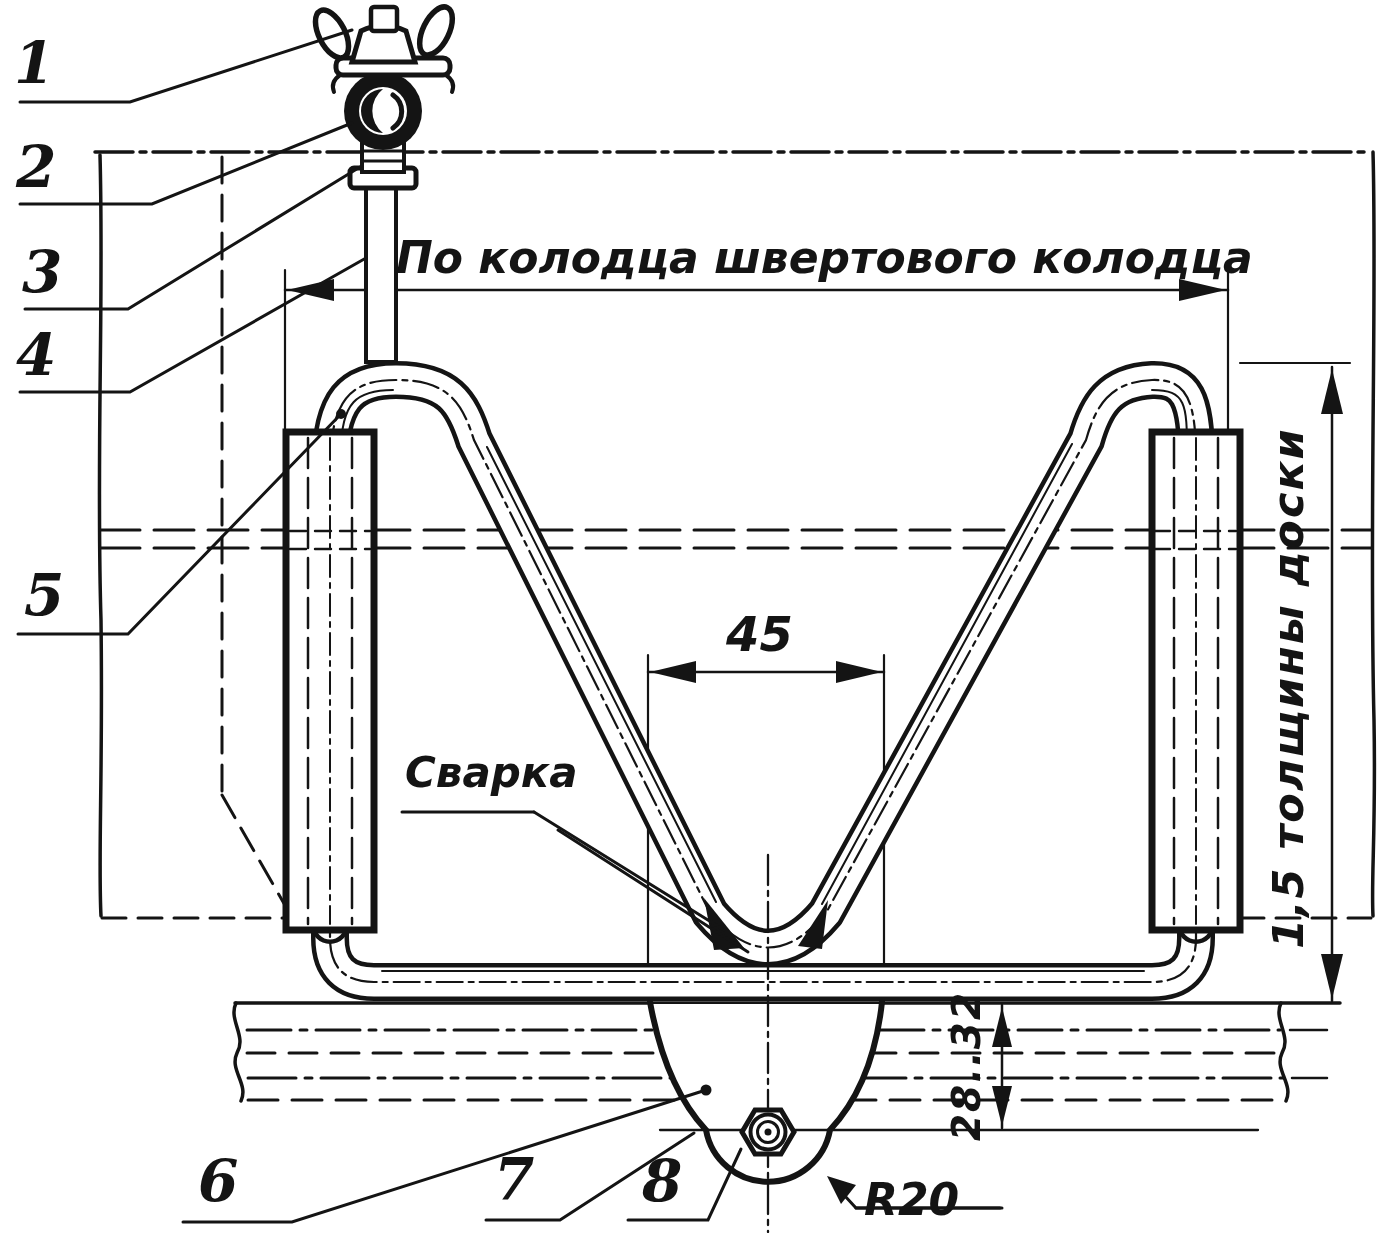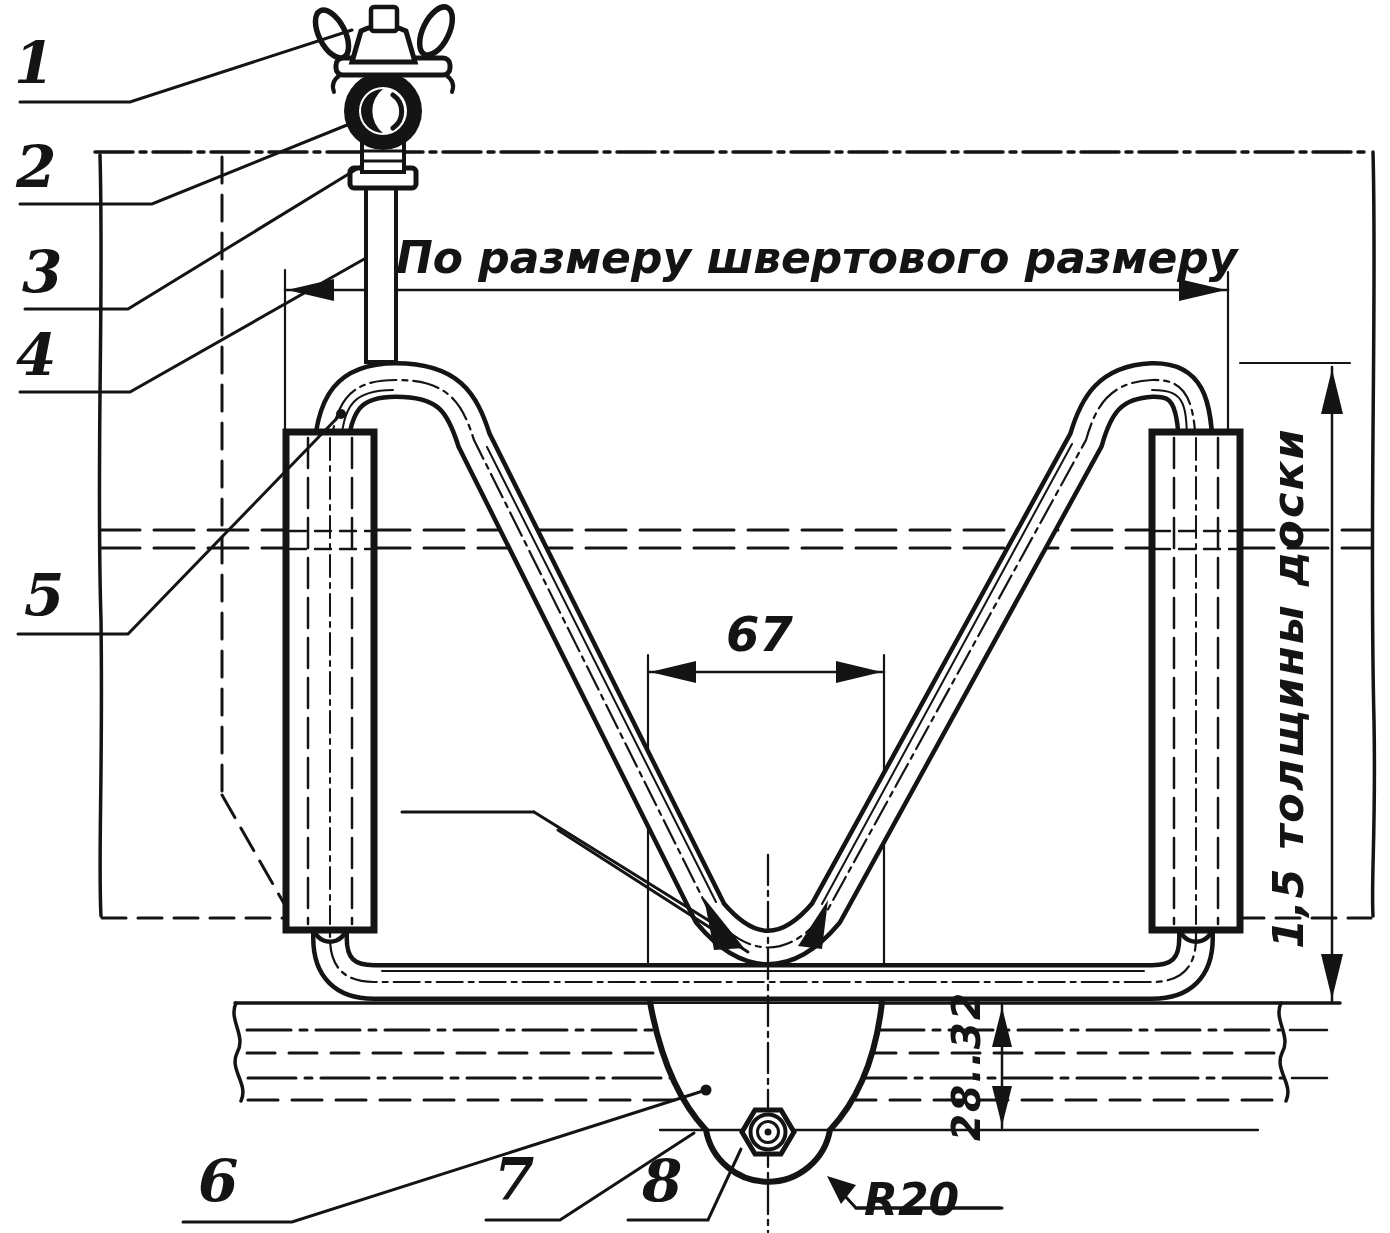--- a/index.html
+++ b/index.html
@@ -211,24 +211,25 @@
 
 <div class="callout" style="left:14px;top:34px">1</div>
 <div class="callout" style="left:16px;top:138px">2</div>
 <div class="callout" style="left:22px;top:243px">3</div>
 <div class="callout" style="left:16px;top:326px">4</div>
 <div class="callout" style="left:24px;top:566px">5</div>
 <div class="callout" style="left:198px;top:1152px">6</div>
 <div class="callout" style="left:494px;top:1150px">7</div>
 <div class="callout" style="left:642px;top:1152px">8</div>
 
-<div class="anno dim-width" style="left:396px;top:236px">По размеру швертового размеру</div>
-
-<div class="anno" style="left:726px;top:610px;font-size:48px">67</div>
-
+<div class="anno dim-width" style="left:396px;top:236px">По колодца швертового колодца</div>
+
+<div class="anno" style="left:726px;top:610px;font-size:48px">45</div>
+
+<div class="anno" style="left:405px;top:752px">Сварка</div>
 
 <div class="anno rot" style="left:1288px;top:688px;font-size:43px">1,5 толщины доски</div>
 
 <div class="anno rot" style="left:966px;top:1066px;font-size:39px">28..32</div>
 
 <div class="anno" style="left:864px;top:1178px;font-size:44px">R20</div>
 
 </div>
 
 </body></html>

